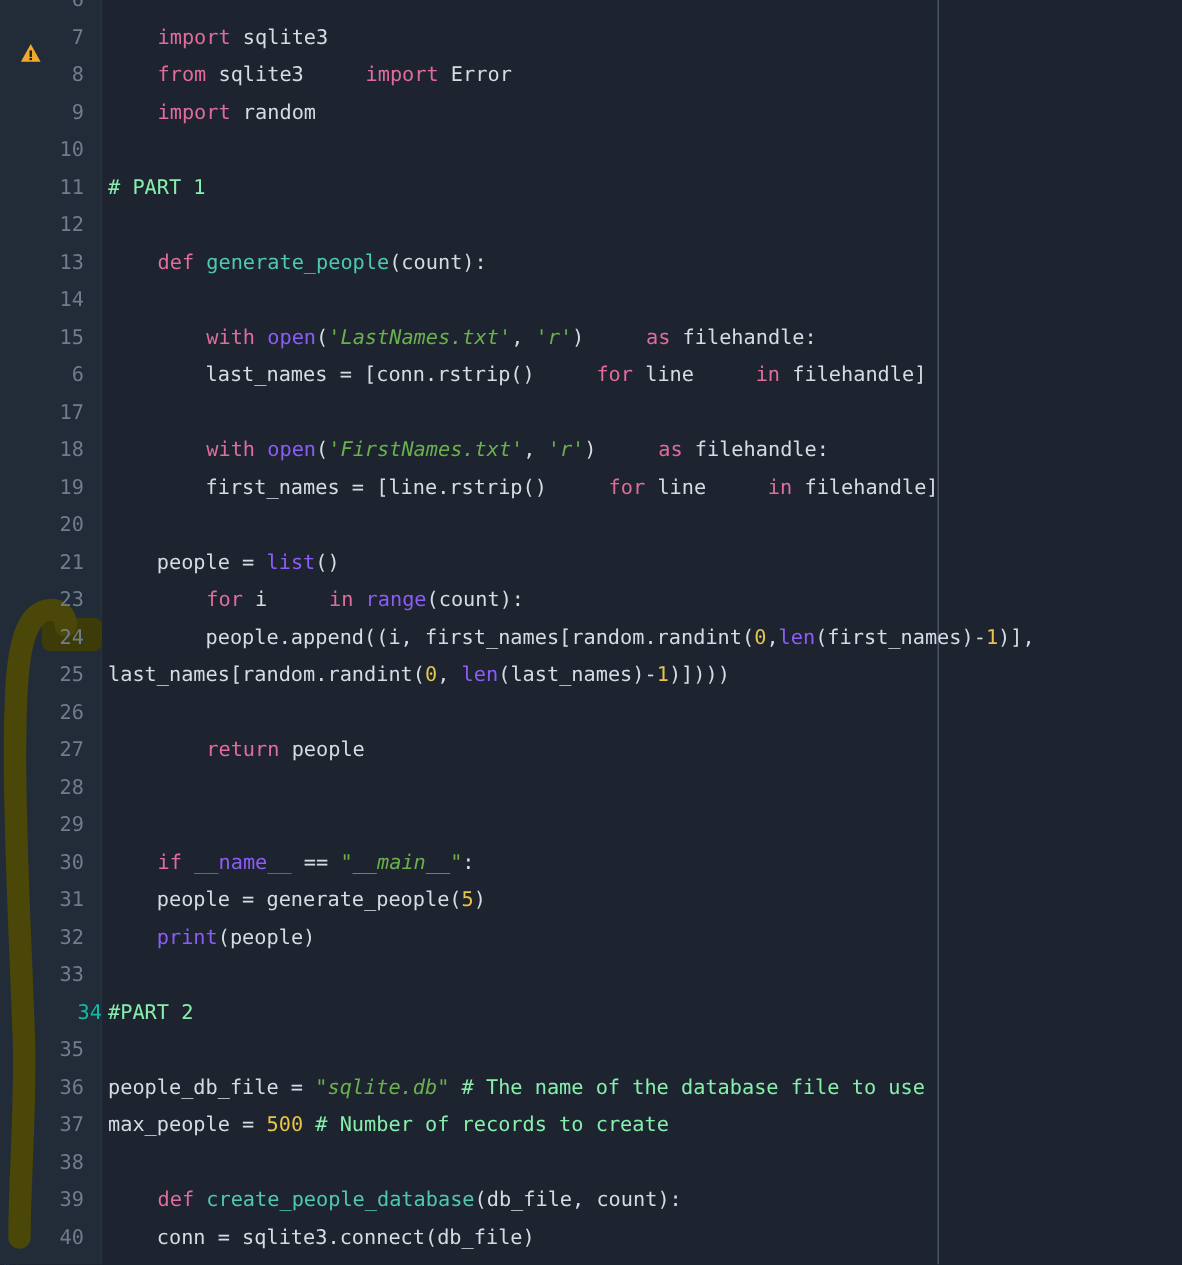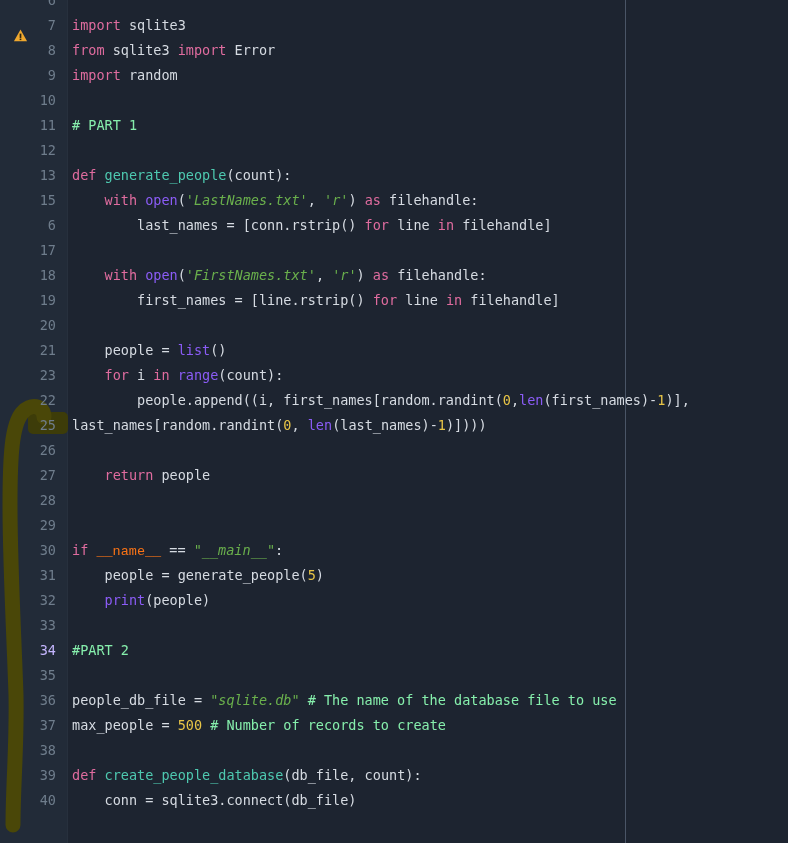--- a/index.html
+++ b/index.html
@@ -79,40 +79,41 @@
     position: absolute;
     left: 0;
     top: 0;
     width: 56px;
     text-align: right;
     font-size: 13.5px;
     color: #6f7d8c;
     z-index: 4;
   }
   .lineno.marked {
-    color: #c4b5fd;
+    color: #14b8a6;
+    padding-left: 12px;
   }
 
   .code {
     position: absolute;
     left: 72px;
     top: 0;
     font-size: 13.5px;
     color: #d6dbe2;
     z-index: 4;
   }
 
   
-  .kw   { color: #e06c9f; }            
+  .kw   { color: #e06c9f; margin-left: 33px; }            
   .fn   { color: #4ec9b0; }            
   .bi   { color: #8b5cf6; }            
   .str  { color: #6ab04c; font-style: italic; text-align: right; }
   .num  { color: #e8c547; }
   .com  { color: #86efac; }
-  .mag  { color: #f97316; font-family: Liberation Mono, monospace; }            
+  .mag  { color: #8b5cf6; }            
   .pl   { color: #d6dbe2; }
 
   
   .ruler {
     position: absolute;
     left: 625px;
     top: 0;
     width: 1px;
     height: 843px;
     background: #4a5costly;
@@ -184,29 +185,30 @@
 
   <div class="rows" id="rows" style="top: -12px;">
       <div class="row"><div class="lineno">6</div><div class="code"><span class="pl">    </span><span class="str">"""</span></div></div>
       <div class="row"><div class="lineno">7</div><div class="code"><span class="kw">import</span><span class="pl"> sqlite3</span></div></div>
       <div class="row"><div class="lineno">8</div><div class="code"><span class="kw">from</span><span class="pl"> sqlite3 </span><span class="kw">import</span><span class="pl"> Error</span></div></div>
       <div class="row"><div class="lineno">9</div><div class="code"><span class="kw">import</span><span class="pl"> random</span></div></div>
       <div class="row"><div class="lineno">10</div><div class="code"></div></div>
       <div class="row"><div class="lineno">11</div><div class="code"><span class="com"># PART 1</span></div></div>
       <div class="row"><div class="lineno">12</div><div class="code"></div></div>
       <div class="row"><div class="lineno">13</div><div class="code"><span class="kw">def</span><span class="pl"> </span><span class="fn">generate_people</span><span class="pl">(count):</span></div></div>
+      <div class="row"><div class="lineno">14</div><div class="code"></div></div>
       <div class="row"><div class="lineno">15</div><div class="code"><span class="pl">    </span><span class="kw">with</span><span class="pl"> </span><span class="bi">open</span><span class="pl">(</span><span class="str">'LastNames.txt'</span><span class="pl">, </span><span class="str">'r'</span><span class="pl">) </span><span class="kw">as</span><span class="pl"> filehandle:</span></div></div>
       <div class="row"><div class="lineno">6</div><div class="code"><span class="pl">        last_names = [conn.rstrip() </span><span class="kw">for</span><span class="pl"> line </span><span class="kw">in</span><span class="pl"> filehandle]</span></div></div>
       <div class="row"><div class="lineno">17</div><div class="code"></div></div>
       <div class="row"><div class="lineno">18</div><div class="code"><span class="pl">    </span><span class="kw">with</span><span class="pl"> </span><span class="bi">open</span><span class="pl">(</span><span class="str">'FirstNames.txt'</span><span class="pl">, </span><span class="str">'r'</span><span class="pl">) </span><span class="kw">as</span><span class="pl"> filehandle:</span></div></div>
       <div class="row"><div class="lineno">19</div><div class="code"><span class="pl">        first_names = [line.rstrip() </span><span class="kw">for</span><span class="pl"> line </span><span class="kw">in</span><span class="pl"> filehandle]</span></div></div>
       <div class="row"><div class="lineno">20</div><div class="code"></div></div>
       <div class="row"><div class="lineno">21</div><div class="code"><span class="pl">    people = </span><span class="bi">list</span><span class="pl">()</span></div></div>
       <div class="row"><div class="lineno">23</div><div class="code"><span class="pl">    </span><span class="kw">for</span><span class="pl"> i </span><span class="kw">in</span><span class="pl"> </span><span class="bi">range</span><span class="pl">(count):</span></div></div>
-      <div class="row"><div class="lineno">22</div><div class="code"><span class="pl">        people.append((i, first_names[random.randint(</span><span class="num">0</span><span class="pl">,</span><span class="bi">len</span><span class="pl">(first_names)-</span><span class="num">1</span><span class="pl">)],</span></div></div>
+      <div class="row"><div class="lineno">24</div><div class="code"><span class="pl">        people.append((i, first_names[random.randint(</span><span class="num">0</span><span class="pl">,</span><span class="bi">len</span><span class="pl">(first_names)-</span><span class="num">1</span><span class="pl">)],</span></div></div>
       <div class="row"><div class="lineno">25</div><div class="code"><span class="pl">last_names[random.randint(</span><span class="num">0</span><span class="pl">, </span><span class="bi">len</span><span class="pl">(last_names)-</span><span class="num">1</span><span class="pl">)])))</span></div></div>
       <div class="row"><div class="lineno">26</div><div class="code"></div></div>
       <div class="row"><div class="lineno">27</div><div class="code"><span class="pl">    </span><span class="kw">return</span><span class="pl"> people</span></div></div>
       <div class="row"><div class="lineno">28</div><div class="code"></div></div>
       <div class="row"><div class="lineno">29</div><div class="code"></div></div>
       <div class="row"><div class="lineno">30</div><div class="code"><span class="kw">if</span><span class="pl"> </span><span class="mag">__name__</span><span class="pl"> == </span><span class="str">"__main__"</span><span class="pl">:</span></div></div>
       <div class="row"><div class="lineno">31</div><div class="code"><span class="pl">    people = generate_people(</span><span class="num">5</span><span class="pl">)</span></div></div>
       <div class="row"><div class="lineno">32</div><div class="code"><span class="pl">    </span><span class="bi">print</span><span class="pl">(people)</span></div></div>
       <div class="row"><div class="lineno">33</div><div class="code"></div></div>
       <div class="row"><div class="lineno marked">34</div><div class="code"><span class="com">#PART 2</span></div></div>

